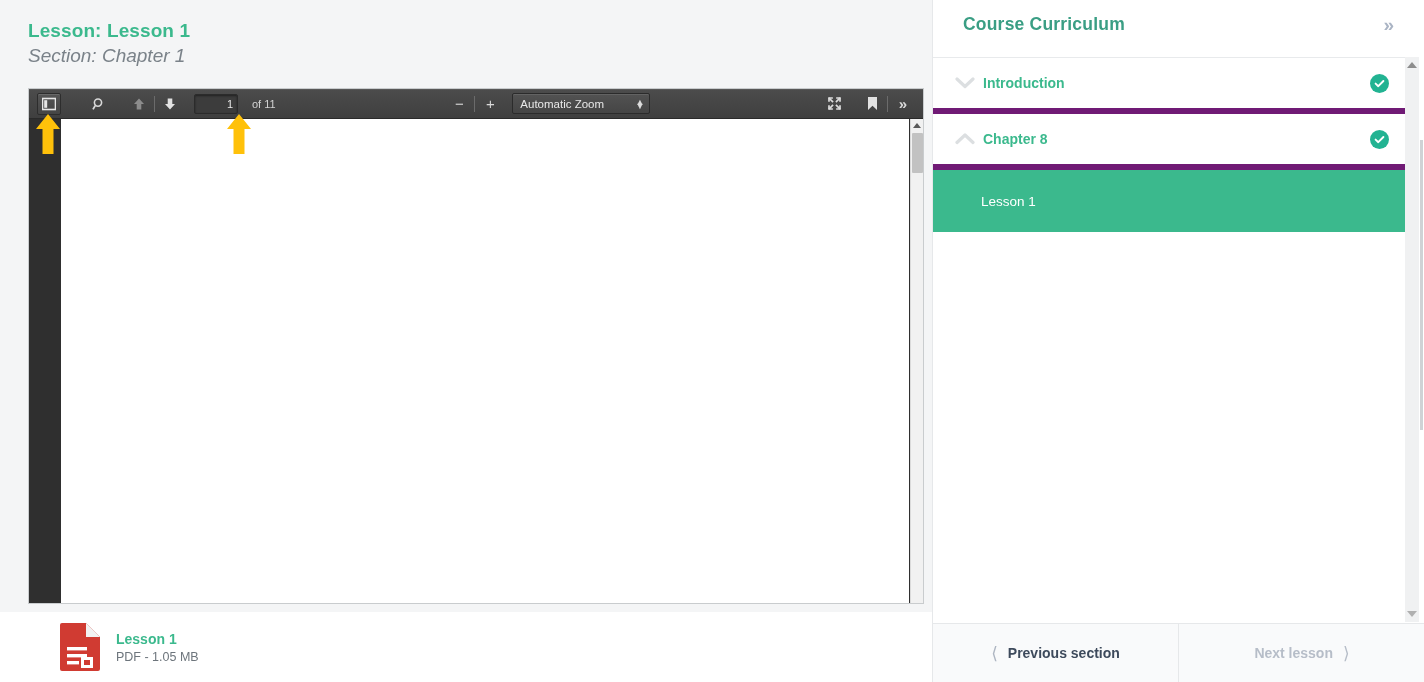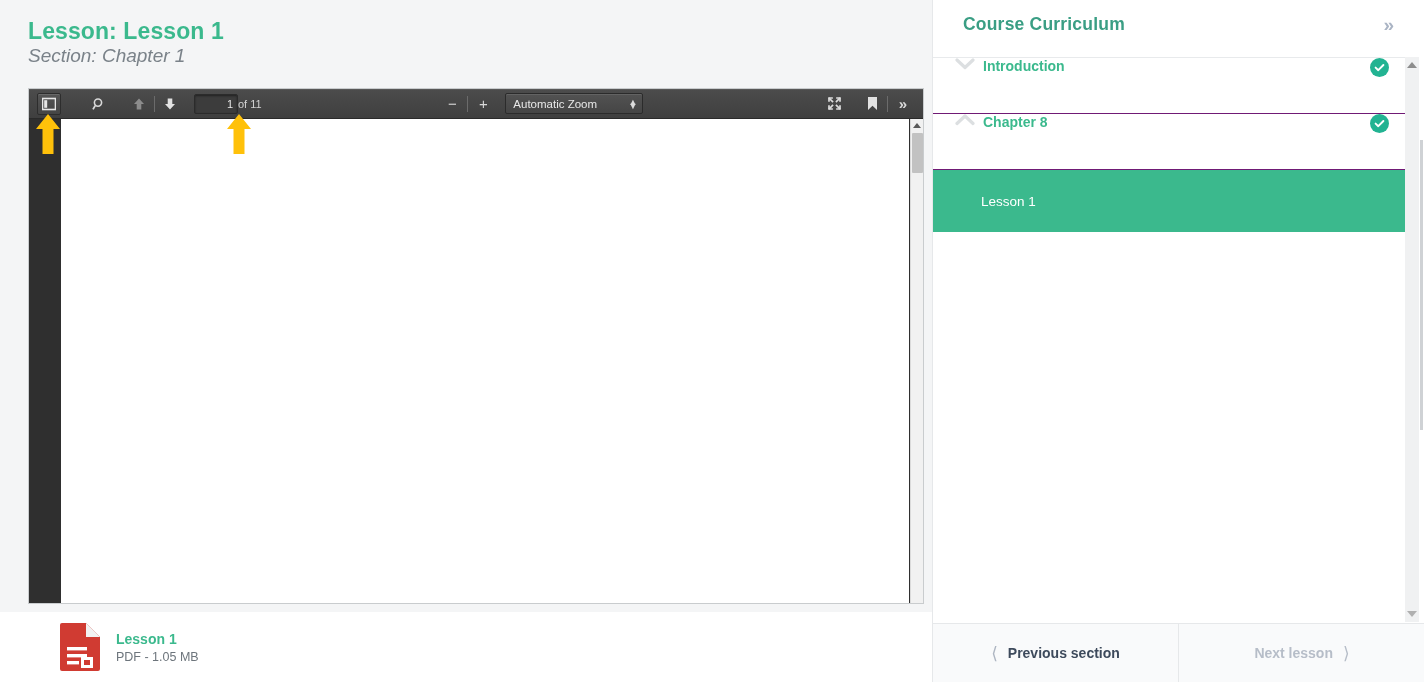--- a/index.html
+++ b/index.html
@@ -13,21 +13,21 @@
 
   
   .main {
     position: relative;
     width: 932px; height: 682px;
     background: #f4f5f6;
     flex: 0 0 932px;
   }
   .lesson-head { padding: 20px 0 0 28px; }
   .lesson-title {
-    font-size: 23px; font-weight: bold; color: #3bb98d; letter-spacing: .1px;
+    font-size: 19px; font-weight: bold; color: #3bb98d; letter-spacing: .1px;
     line-height: 22px;
   }
   .lesson-section {
     font-size: 19px; font-style: italic; color: #7a8289; margin-top: 3px;
   }
 
   
   .pdf-wrap {
     position: absolute; left: 28px; top: 88px;
     width: 896px; height: 516px;
@@ -60,21 +60,21 @@
   .pg-input {
     width: 44px; height: 20px;
     background: #3c3c3c;
     border: 1px solid #2b2b2b;
     box-shadow: inset 0 1px 2px rgba(0,0,0,.45);
     border-radius: 2px;
     color: #e8e8e8; font-size: 11px; text-align: right;
     padding-right: 4px; line-height: 18px;
     font-family: "Liberation Sans", sans-serif;
   }
-  .pg-of { font-size: 11px; color: #d3d3d3; margin-left: 0; }
+  .pg-of { font-size: 11px; color: #d3d3d3; margin-left: 14px; }
   .zoom-select {
     height: 21px; width: 138px;
     background: linear-gradient(#525252,#454545);
     border: 1px solid #2b2b2b; border-radius: 2px;
     color: #e8e8e8; font-size: 11.5px;
     display: flex; align-items: center; justify-content: space-between;
     padding: 0 5px 0 7px; cursor: pointer;
     box-shadow: inset 0 1px 0 rgba(255,255,255,.1);
   }
   .spin { display: flex; flex-direction: column; line-height: 4px; font-size: 9px; color:#dcdcdc; }
@@ -133,23 +133,23 @@
   }
   .cc-title { font-size: 17.5px; font-weight: bold; color: #3a9e84; letter-spacing: .2px; }
   .cc-collapse { margin-left: auto; color: #aab4c4; font-size: 19px; font-weight: bold; cursor: pointer; line-height: 1; }
 
   .cc-list {
     position: absolute; top: 57px; left: 0; right: 19px; bottom: 60px;
     border-top: 1px solid #e8eaec;
     background: #fff; overflow: hidden;
   }
   .sec-row {
-    height: 56px; display: flex; align-items: flex-start;
+    height: 56px; display: flex; align-items: center;
     padding: 0 16px 0 22px;
-    border-bottom: 1px solid #701a75; cursor: pointer;
+    border-bottom: 6px solid #701a75; cursor: pointer;
   }
   .chev { width: 24px; flex: 0 0 24px; color: #d3d7da; display:flex; align-items:center; }
   .sec-label { font-size: 14px; font-weight: bold; color: #3bb98d; margin-left: 4px; }
   .check {
     margin-left: auto; width: 19px; height: 19px; border-radius: 50%;
     background: #22b392; display: flex; align-items: center; justify-content: center;
   }
   .les-row {
     height: 62px; background: #3bb98d; display: flex; align-items: center;
     padding-left: 48px; cursor: pointer;

